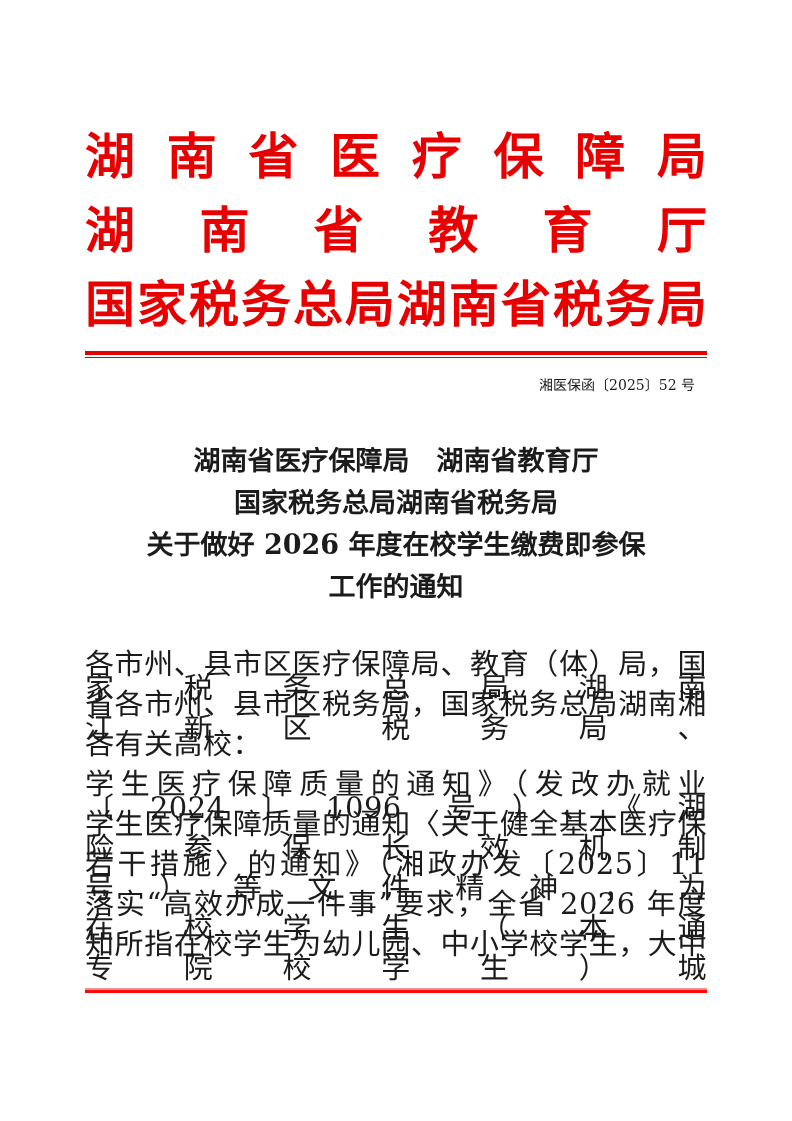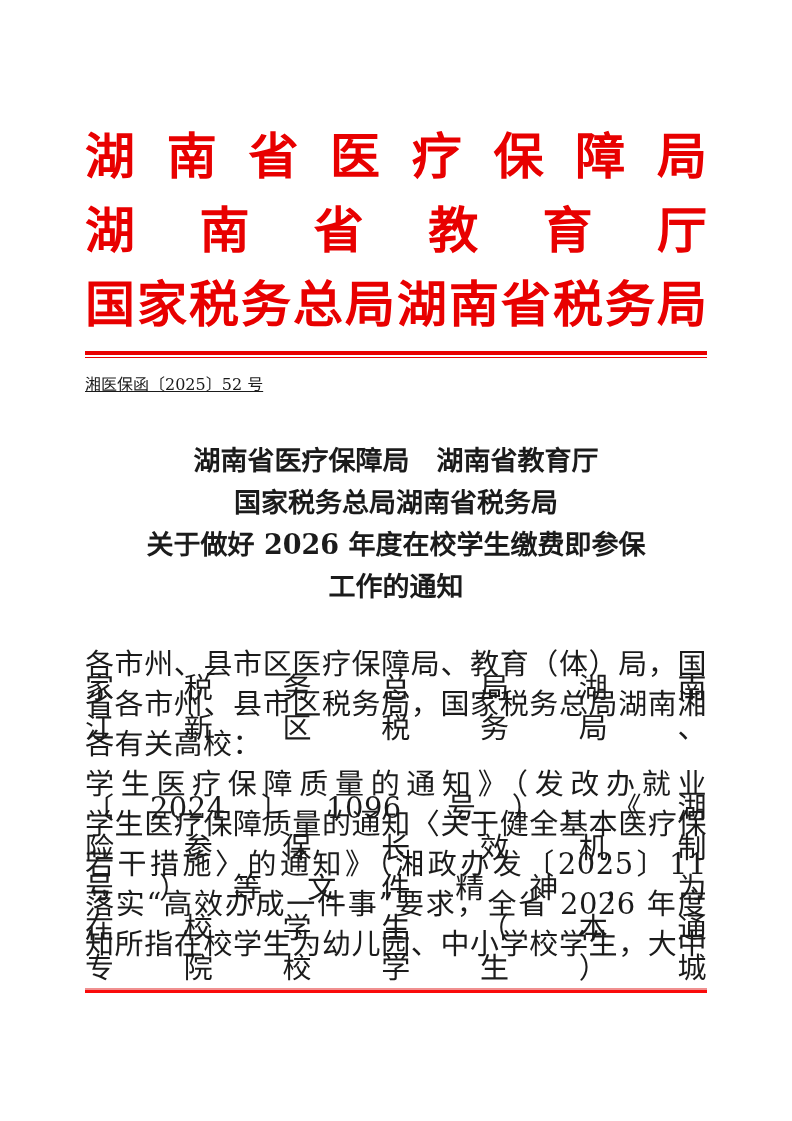--- a/index.html
+++ b/index.html
@@ -31,24 +31,24 @@
   .lh-line span { display: inline-block; }
 
   .letterhead-rule { margin-top: 9px; }
   .rule-thick { height: 4px; background: var(--red); }
   .rule-gap   { height: 2px; background: transparent; }
   .rule-thin  { height: 1px; background: var(--red); }
 
   
   .doc-number {
     margin-top: 12px;
+    text-align: right;
     padding-right: 12px;
-    font-size: 16px;
+    font-size: 14px;
     line-height: 30px;
-    text-decoration: underline;
   }
 
   
   .doc-title {
     margin-top: 40px;
     text-align: center;
     font-weight: bold;
     font-size: 27px;
     line-height: 42px;
   }

